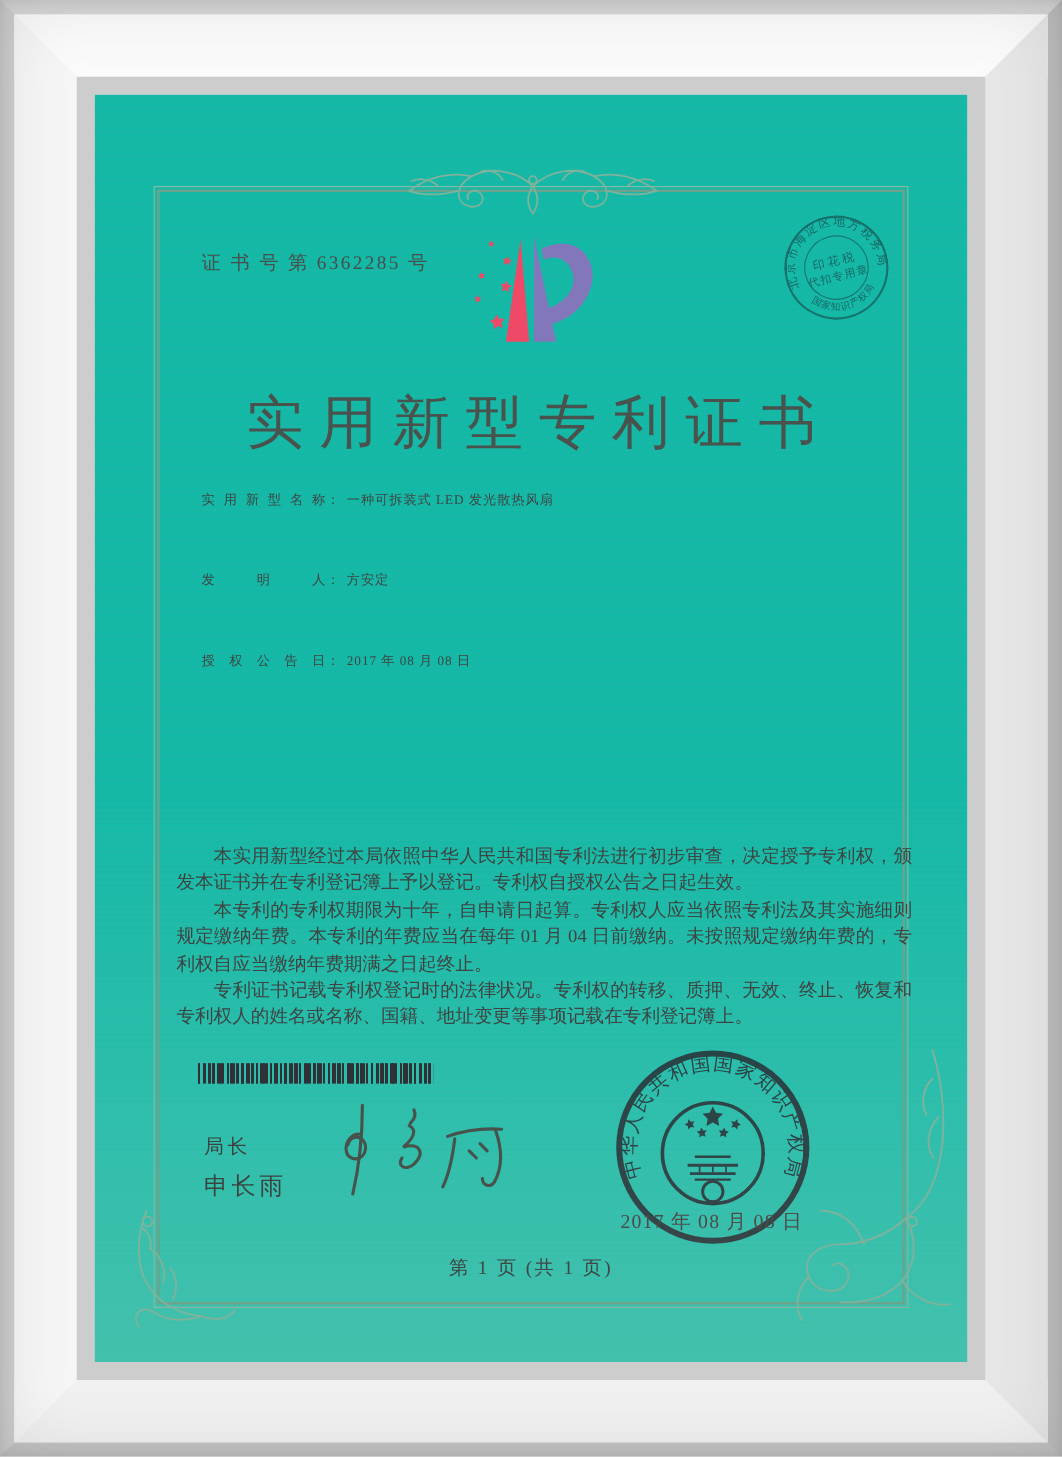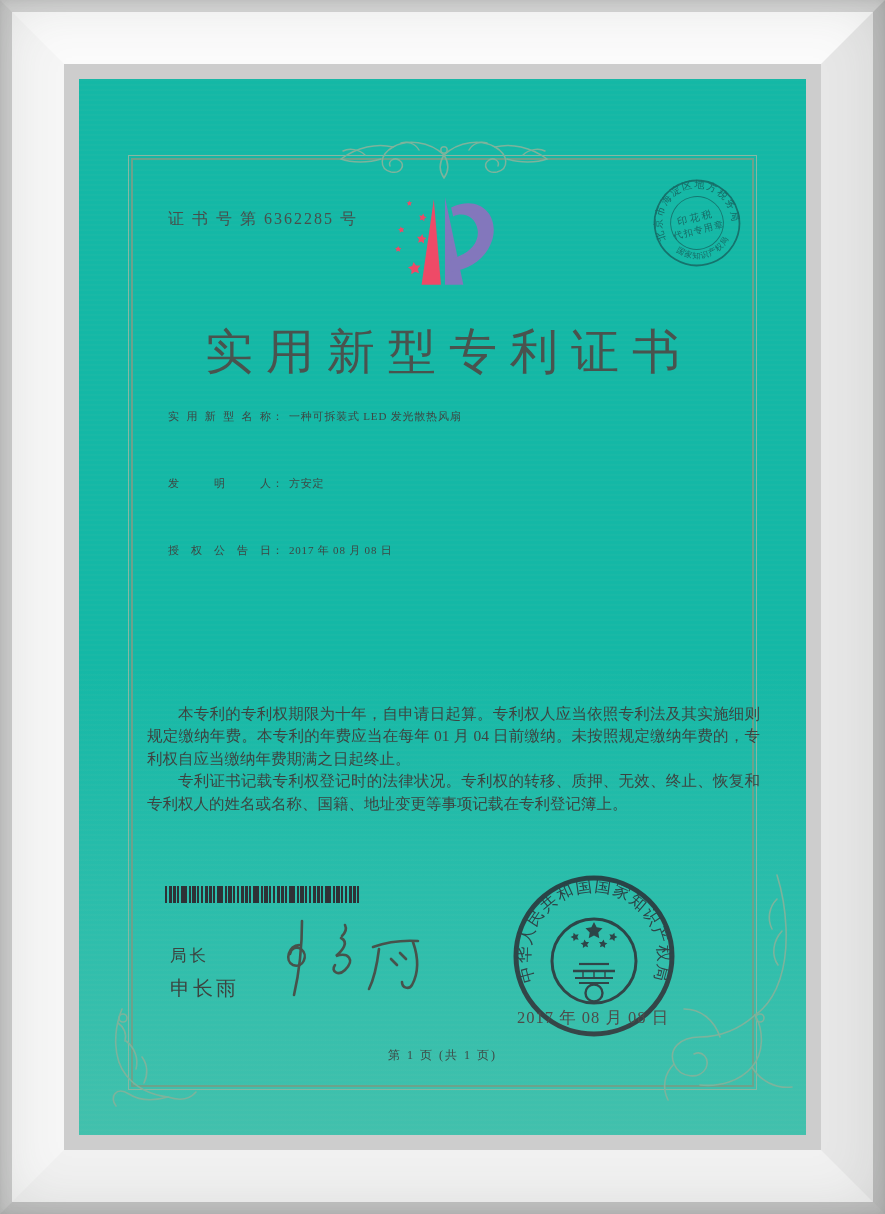--- a/index.html
+++ b/index.html
@@ -40,21 +40,21 @@
       repeating-linear-gradient(90deg,#2e3236 0 2px,rgba(0,0,0,0) 2px 4px),
       repeating-linear-gradient(90deg,#2e3236 0 1px,rgba(0,0,0,0) 1px 6px),
       repeating-linear-gradient(90deg,#2e3236 0 2px,rgba(0,0,0,0) 2px 9px);}
   .issuer-label{left:91px;top:866px;font-size:16.5px;letter-spacing:3px;color:#3c4440;}
   .issuer-name{left:91px;top:896px;font-size:20px;letter-spacing:3px;color:#3c4440;}
   .signature{left:190px;top:832px;width:200px;height:95px;}
   .seal{left:430px;top:792px;width:170px;height:170px;mix-blend-mode:multiply;opacity:.93;}
   .seal-date{left:438px;top:928px;font-size:16.5px;letter-spacing:1px;color:#4e4b49;z-index:2;}
   .stamp{left:570px;top:96px;width:96px;height:96px;transform:rotate(-14deg);
          mix-blend-mode:multiply;opacity:.95;}
-  .footer{left:0;right:0;top:968px;text-align:center;font-size:12px;
+  .footer{left:0;right:0;top:968px;text-align:center;font-size:16px;
           letter-spacing:2px;color:#3f4744;}
   .ornament-top{left:250px;top:50px;width:230px;height:54px;}
   .flourish-bl{left:25px;top:922px;width:95px;height:110px;}
   .flourish-br{left:580px;top:788px;width:140px;height:250px;}
   svg text{font-family:"Liberation Serif","DejaVu Serif",serif;}
 </style>
 </head>
 <body>
 
 <svg width="0" height="0" style="position:absolute" aria-hidden="true">
@@ -130,20 +130,21 @@
 
     <div class="title">实用新型专利证书</div>
 
     <div class="fields">
       <div class="field-row"><span class="f-label">实用新型名称</span><span class="f-colon">：</span><span class="f-value">一种可拆装式 LED 发光散热风扇</span></div>
       <div class="field-row"><span class="f-label">发明人</span><span class="f-colon">：</span><span class="f-value">方安定</span></div>
       <div class="field-row"><span class="f-label">授权公告日</span><span class="f-colon">：</span><span class="f-value">2017 年 08 月 08 日</span></div>
     </div>
 
     <div class="paras">
+      <p>本实用新型经过本局依照中华人民共和国专利法进行初步审查，决定授予专利权，颁发本证书并在专利登记簿上予以登记。专利权自授权公告之日起生效。</p>
       <p>本专利的专利权期限为十年，自申请日起算。专利权人应当依照专利法及其实施细则规定缴纳年费。本专利的年费应当在每年 01 月 04 日前缴纳。未按照规定缴纳年费的，专利权自应当缴纳年费期满之日起终止。</p>
       <p>专利证书记载专利权登记时的法律状况。专利权的转移、质押、无效、终止、恢复和专利权人的姓名或名称、国籍、地址变更等事项记载在专利登记簿上。</p>
     </div>
 
     <div class="barcode"></div>
     <div class="issuer-label">局长</div>
     <div class="issuer-name">申长雨</div>
 
     <svg class="signature" viewBox="0 0 200 95">
       <g fill="none" stroke="#47524b" stroke-width="2.6" stroke-linecap="round">

